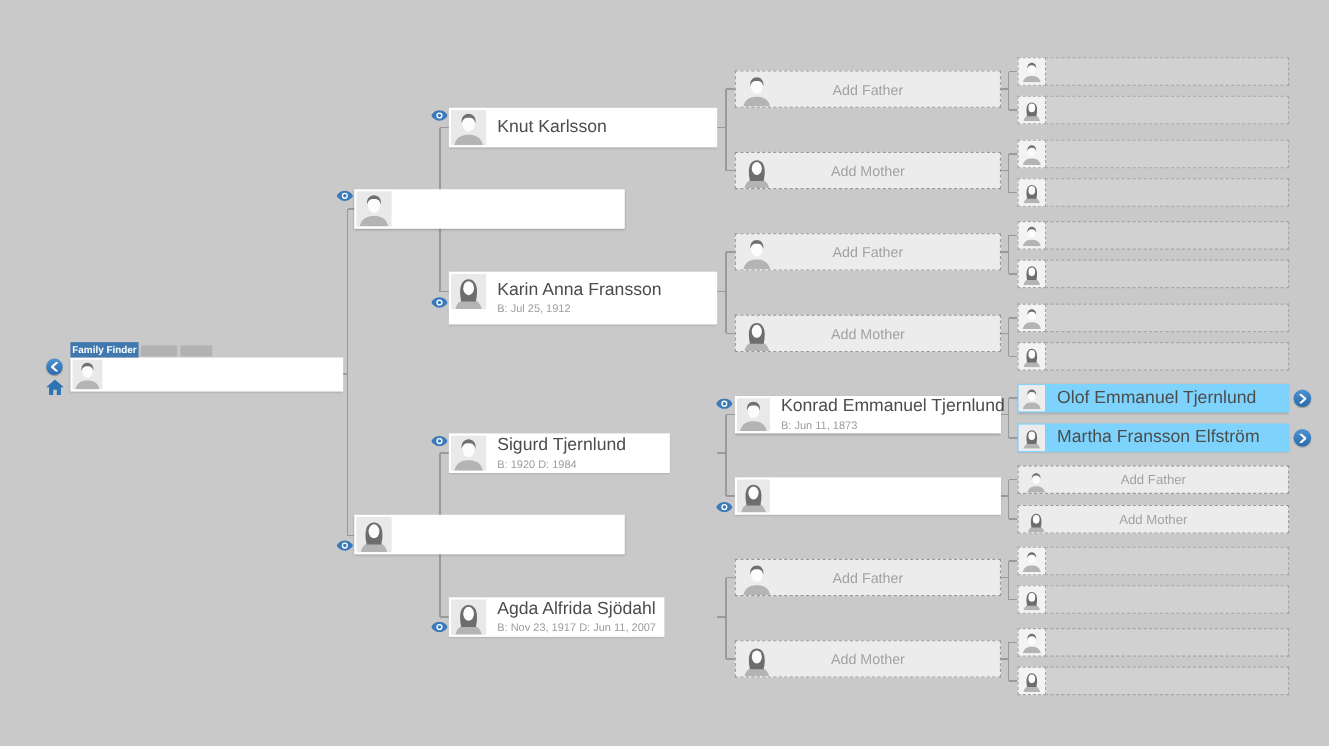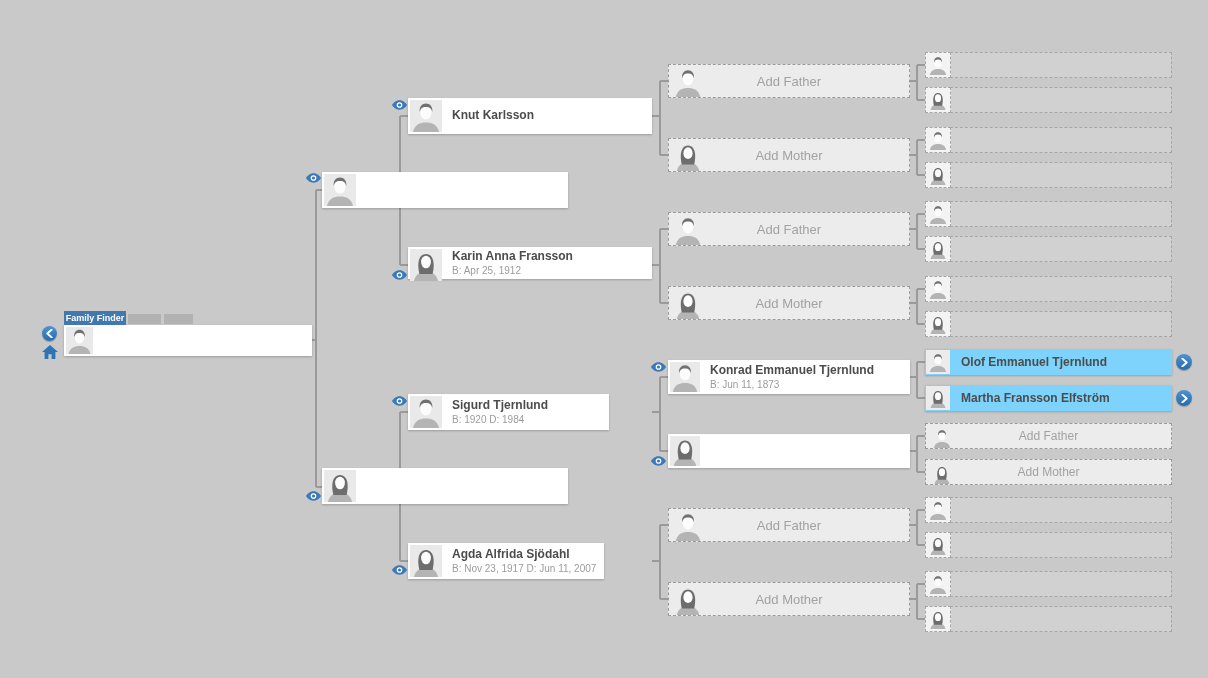--- a/index.html
+++ b/index.html
@@ -4,21 +4,21 @@
 <style>
   html,body{margin:0;padding:0}
   body{width:1208px;height:678px;background:#c9c9c9;position:relative;overflow:hidden;
        font-family:"Liberation Sans",sans-serif;}
   .wires{position:absolute;left:0;top:0;z-index:0}
   .pcard{position:absolute;background:#fff;box-shadow:0 1px 2px rgba(0,0,0,.22);
          display:flex;align-items:center;box-sizing:border-box;z-index:2}
   .avbox{position:absolute;left:2px;top:2px;background:#e9e9e9;display:flex;
          align-items:center;justify-content:center;overflow:hidden}
   .txt{margin-left:44px;line-height:1.3}
-  .name{font-size:12px;font-weight:bold;color:#4c4c4c;white-space:nowrap}
+  .name{font-size:16px;font-weight:normal;color:#4c4c4c;white-space:nowrap}
   .dates{font-size:10px;color:#9c9c9c;white-space:nowrap}
   .dashed{background:#ececec;border:1px dashed #9b9b9b;box-shadow:none;justify-content:center}
   .addlbl{font-size:13px;color:#a2a2a2}
   .mini{position:absolute;width:247px;height:26px;border:1px dashed #a6a6a6;
         background:rgba(255,255,255,.16);box-sizing:border-box;z-index:2}
   .mini .mini-av{position:absolute;left:-1px;top:-1px;width:26px;height:26px;background:#f3f3f3;
         border:1px dashed #a6a6a6;box-sizing:border-box;display:flex;align-items:center;justify-content:center}
   .mini.named{background:#7dd3fc;border:none;box-shadow:0 1px 2px rgba(0,0,0,.22);
         display:flex;align-items:center}
   .mini.named .mini-av{border:none;background:#ececec;left:1px;top:1px;width:24px;height:24px}
@@ -191,29 +191,29 @@
       </svg>
     </span>
   <div class="txt">
       <div class="name">Knut Karlsson</div>
     </div>
 </div>
 
 <svg class="eye" style="left:392px;top:270px">
     <use href="#eye-ic"></use>
   </svg>
-<div class="pcard" style="left:408px;top:247px;width:244px;height:32px">
+<div class="pcard" style="left:408px;top:247px;width:244px;height:48px">
   <span class="avbox" style="width:32px;height:32px">
       <svg width="32" height="32">
         <use href="#av-f"></use>
       </svg>
     </span>
   <div class="txt">
     <div class="name">Karin Anna Fransson</div>
-    <div class="dates">B: Apr 25, 1912</div>
+    <div class="dates">B: Jul 25, 1912</div>
   </div>
 </div>
 
 <svg class="eye" style="left:392px;top:396px">
     <use href="#eye-ic"></use>
   </svg>
 <div class="pcard" style="left:408px;top:394px;width:201px;height:36px">
   <span class="avbox" style="width:32px;height:32px">
       <svg width="32" height="32">
         <use href="#av-m"></use>

